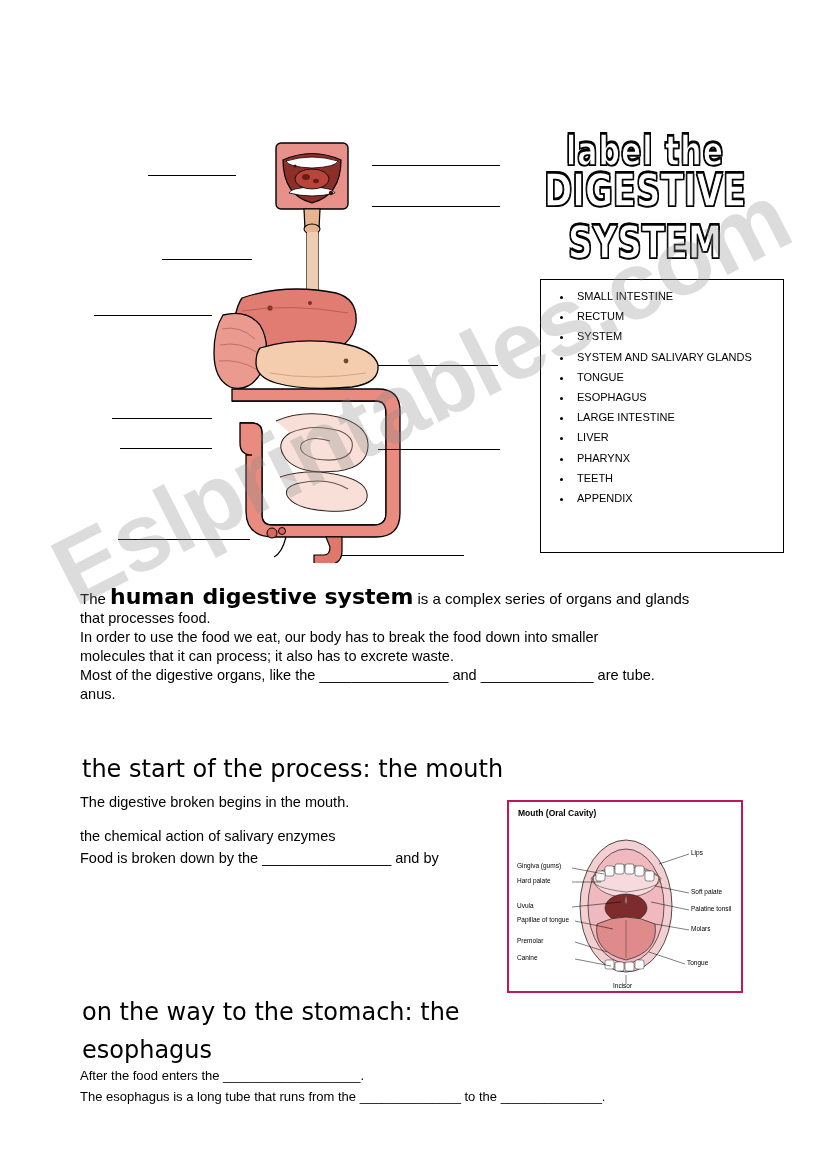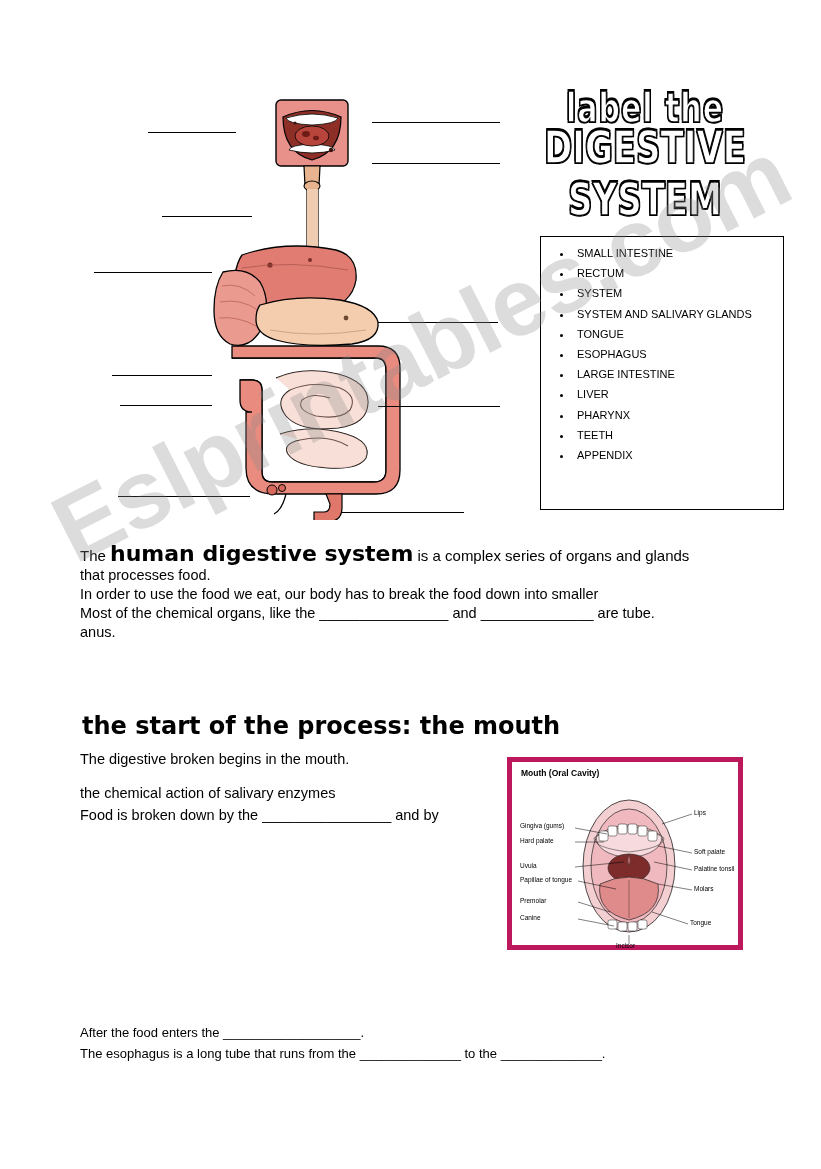--- a/index.html
+++ b/index.html
@@ -13,20 +13,21 @@
     position: relative;
     overflow: hidden;
     font-family: "Liberation Sans", sans-serif;
     color: #000;
   }
 
   .page {
     position: absolute;
     inset: 0;
     background: #fff;
+    margin-top: 43px;
   }
 
   
   .watermark {
     position: absolute;
     left: 60px;
     top: 330px;
     width: 760px;
     height: 520px;
     pointer-events: none;
@@ -148,21 +149,21 @@
   .p-tight {
     font-size: 14.5px;
     line-height: 19px;
   }
 
   
   .section-heading {
     position: absolute;
     font-family: "DejaVu Sans", sans-serif;
     font-size: 24px;
-    font-weight: bold;
+    font-weight: normal;
     letter-spacing: 0px;
     z-index: 20;
   }
   #mouth-heading { left: 82px; top: 712px; }
   #esoph-heading { left: 82px; top: 950px; width: 420px; line-height: 38px; }
 
   .mouth-text {
     position: absolute;
     left: 80px;
     top: 748px;
@@ -183,21 +184,21 @@
     z-index: 20;
   }
 
   
   .mouth-figure {
     position: absolute;
     left: 507px;
     top: 757px;
     width: 236px;
     height: 193px;
-    border: 5px solid #be185d;
+    border: 2px solid #be185d;
     background: #fff;
     box-sizing: border-box;
     z-index: 20;
   }
   .mouth-figure .fig-title {
     position: absolute;
     left: 9px;
     top: 6px;
     font-size: 8.5px;
     font-weight: bold;
@@ -306,21 +307,22 @@
       <li>APPENDIX</li>
     </ul>
   </div>
 
   <div class="para-block">
     <div class="lead-sentence">
       <span>The </span><span class="big">human digestive system</span><span> is a complex series of organs and glands</span>
     </div>
     <div class="p-tight">that processes food.</div>
     <div class="p-line">In order to use the food we eat, our body has to break the food down into smaller</div>
-    <div class="p-tight">Most of the chemical organs, like the ________________ and ______________ are tube.</div>
+    <div class="p-tight">molecules that it can process; it also has to excrete waste.</div>
+    <div class="p-tight">Most of the digestive organs, like the ________________ and ______________ are tube.</div>
     <div class="p-tight">anus.</div>
   </div>
 
   <div class="section-heading" id="mouth-heading">the start of the process: the mouth</div>
   <div class="mouth-text">
     <div>The digestive broken begins in the mouth.</div>
     <span class="gap"></span>
     <div>the chemical action of salivary enzymes</div>
     <div>Food is broken down by the ________________ and by</div>
   </div>
@@ -381,20 +383,21 @@
 
     <div class="fig-label" style="left:182px; top:47px;">Lips</div>
     <div class="fig-label" style="left:182px; top:86px;">Soft palate</div>
     <div class="fig-label" style="left:182px; top:103px;">Palatine tonsil</div>
     <div class="fig-label" style="left:182px; top:123px;">Molars</div>
     <div class="fig-label" style="left:178px; top:157px;">Tongue</div>
 
     <div class="fig-label" style="left:104px; top:180px;">Incisor</div>
   </div>
 
+  <div class="section-heading" id="esoph-heading">on the way to the stomach: the esophagus</div>
   <div class="esoph-text">
     <div>After the food enters the ___________________.</div>
     <div>The esophagus is a long tube that runs from the ______________ to the ______________.</div>
   </div>
 
   <div class="watermark">
     <span>Eslprintables.com</span>
   </div>
 
 </div>

